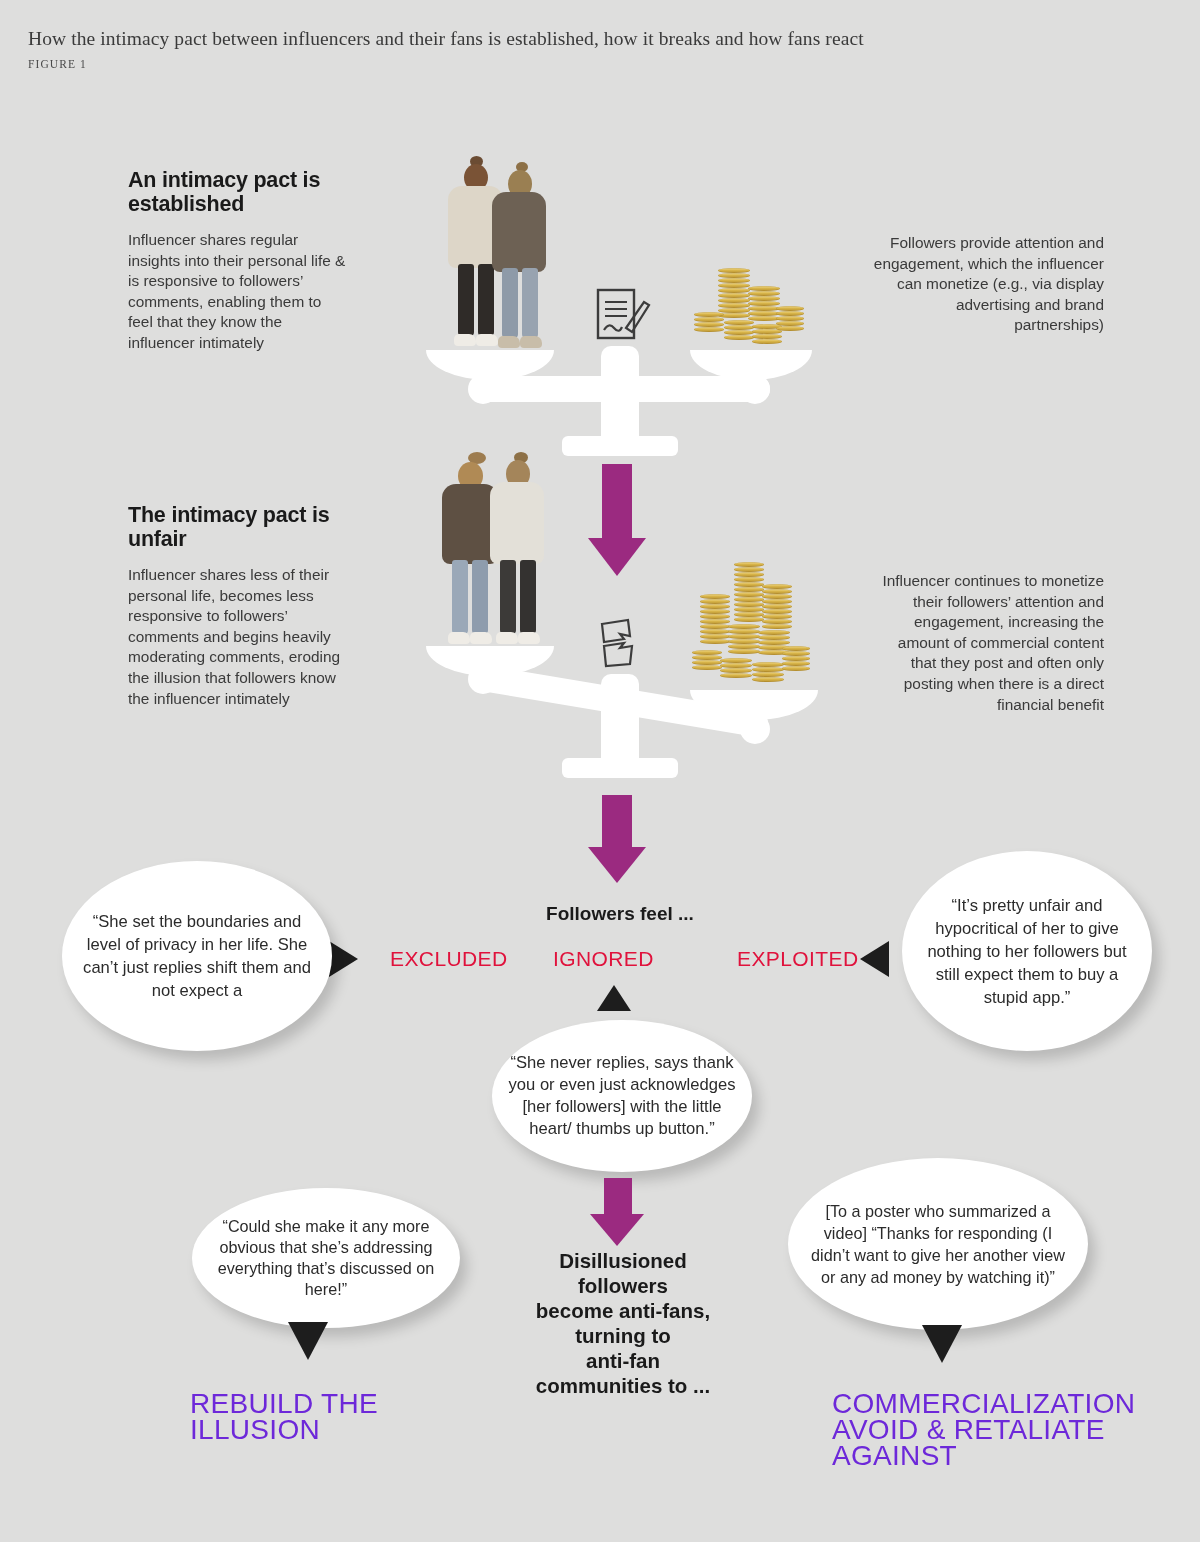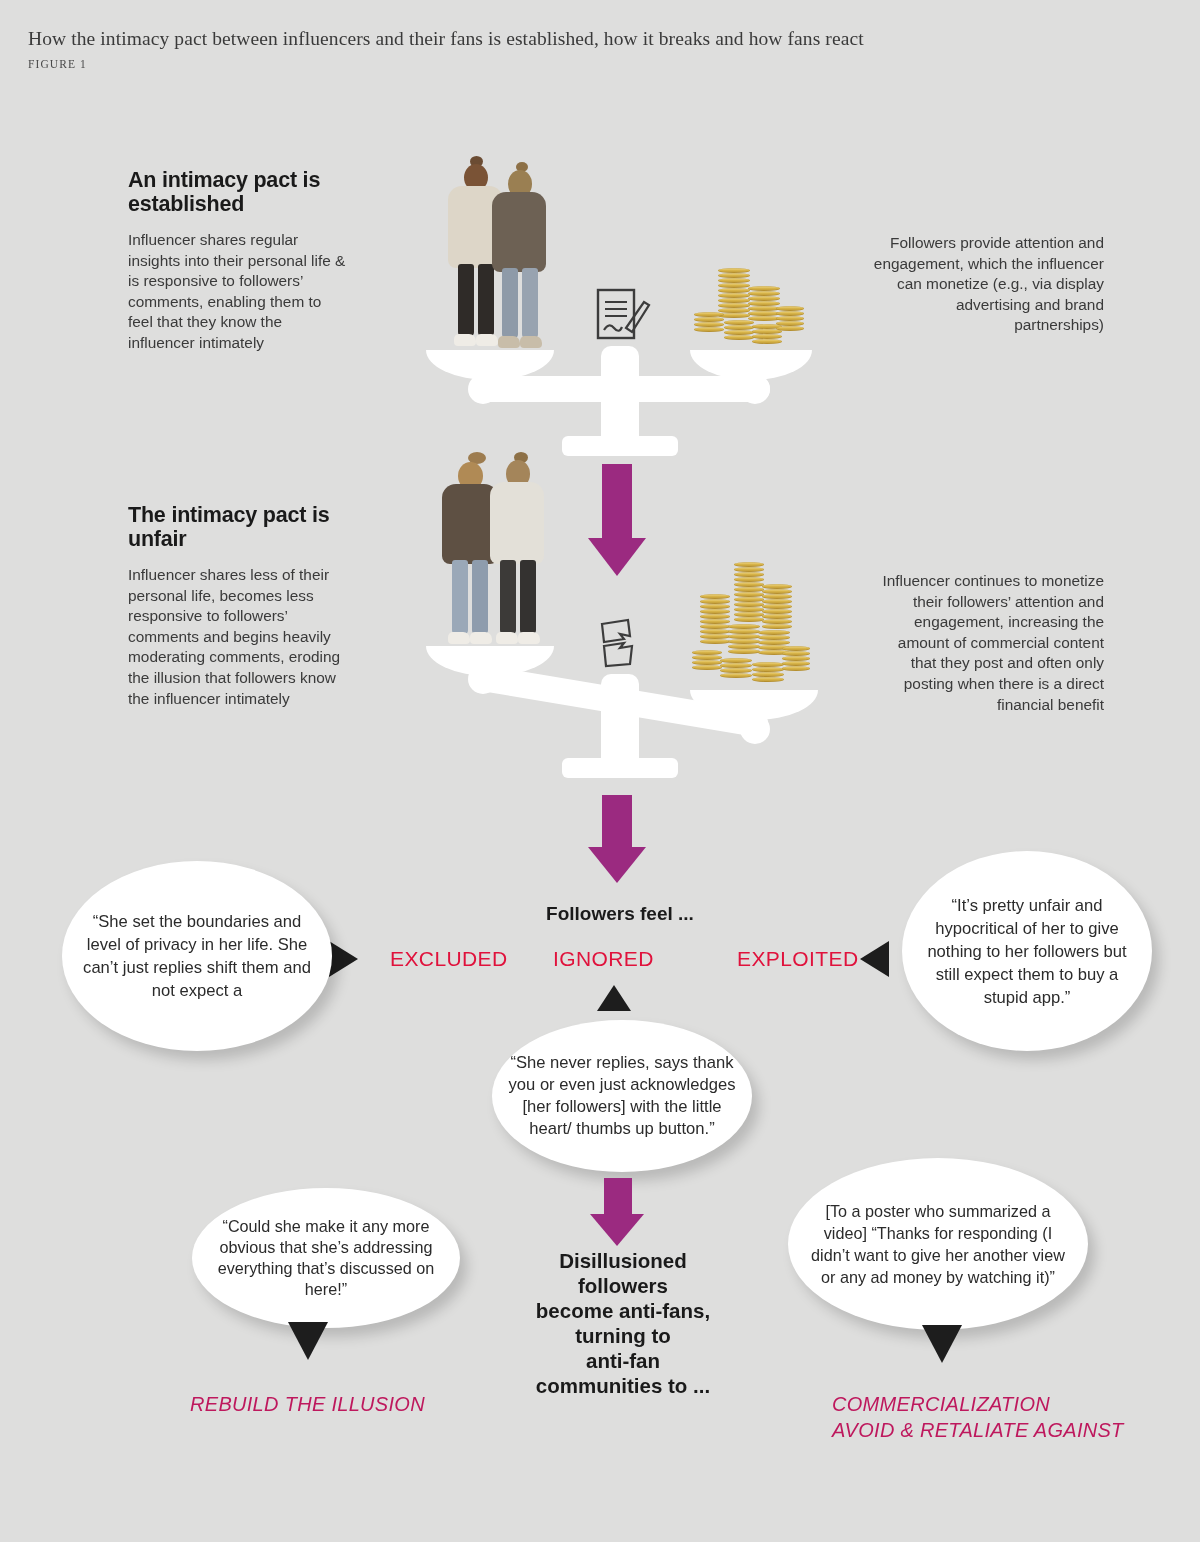--- a/index.html
+++ b/index.html
@@ -82,21 +82,21 @@
   }
   .bubble span{display:block;padding:0 16px;}
 
   .tip{position:absolute;width:0;height:0;}
 
   
   .feel-title{font-weight:bold;font-size:19px;color:#1a1a1a;}
   .feel-word{font-size:21px;letter-spacing:.4px;}
   .red{color:#e0123c;}
   .outcome{
-    font-size:20px;line-height:26px;letter-spacing:.3px;color:#be185d;font-style:italic;
+    font-size:28px;line-height:26px;letter-spacing:.3px;color:#6d28d9;
   }
   .centerstatement{
     font-weight:bold;font-size:20.5px;line-height:25px;color:#1a1a1a;
     text-align:center;
   }
 </style>
 </head>
 <body>
 
 <div class="stage">

